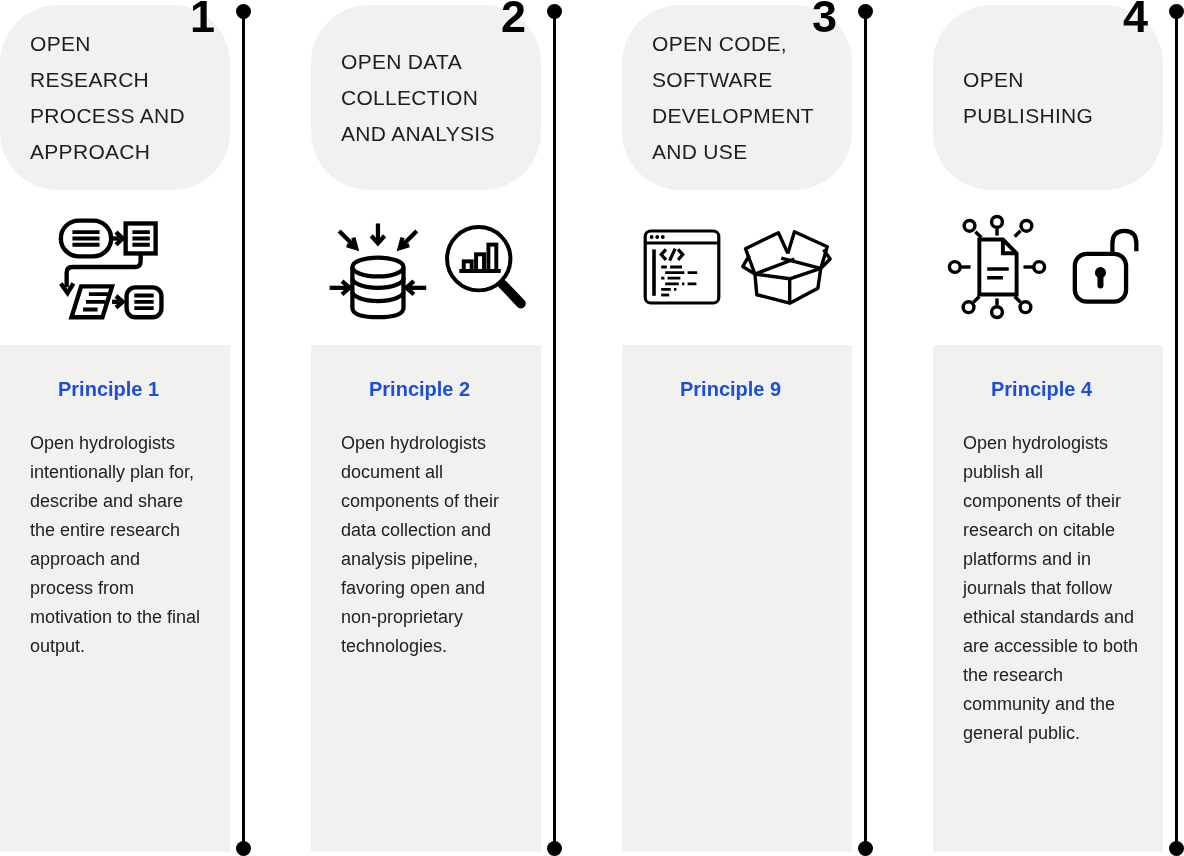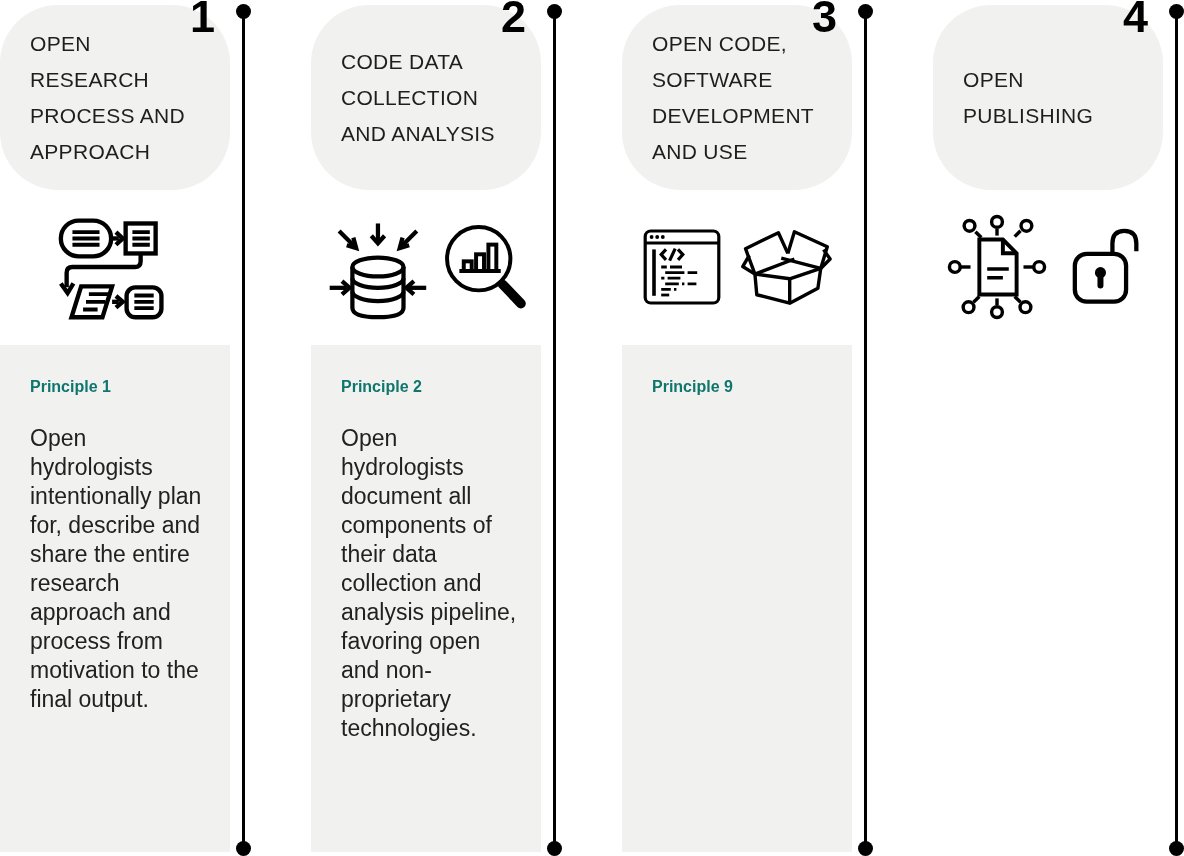--- a/index.html
+++ b/index.html
@@ -15,22 +15,22 @@
                 letter-spacing:0.3px; color:#1e1e1e; white-space:pre-line; }
 
   .big-number { position:absolute; top:-9px; left:0; width:214px; text-align:right;
                 font-size:45px; font-weight:700; color:#000; letter-spacing:-1px; }
 
   .icons { position:absolute; top:192px; left:0; width:230px; height:150px;
            display:flex; align-items:center; justify-content:center; }
 
   .panel { position:absolute; top:345px; left:0; width:230px; height:507px;
            background:#f1f1ef; padding:33px 22px 0 30px; }
-  .principle-heading { font-size:16px; font-weight:700; color:#0f766e; }
-  .principle-body { margin-top:28px; font-size:23px; line-height:29px; color:#212121; }
+  .principle-heading { font-size:20px; font-weight:700; color:#1d4ed8;margin-left:28px; }
+  .principle-body { margin-top:28px; font-size:18px; line-height:29px; color:#212121; }
 
   .timeline { position:absolute; left:242px; top:12px; width:3px; height:836px; background:#000; }
   .dot { position:absolute; left:236px; width:15px; height:15px; border-radius:50%; background:#000; }
   .dot-top { top:4px; }
   .dot-bottom { top:841px; }
 
   svg { display:block; }
 </style>
 </head>
 <body>
@@ -71,21 +71,21 @@
       <div class="principle-heading">Principle 1</div>
       <div class="principle-body">Open hydrologists intentionally plan for, describe and share the entire research approach and process from motivation to the final output.</div>
     </div>
     <div class="timeline"></div>
     <div class="dot dot-top"></div>
     <div class="dot dot-bottom"></div>
   </div>
 
   <div class="column" style="left:311px">
     <div class="blob">
-      <div class="blob-title">CODE DATA
+      <div class="blob-title">OPEN DATA
 COLLECTION
 AND ANALYSIS</div>
     </div>
     <div class="big-number">2</div>
     <div class="icons" style="gap:10px">
       <span>
         <svg width="106" height="114" viewBox="0 0 112 120">
           <g fill="none" stroke="#000" stroke-width="4.5">
             <ellipse cx="57" cy="60" rx="27" ry="10"></ellipse>
             <path d="M30 60 V103 Q30 113 57 113 Q84 113 84 103 V60"></path>
@@ -218,18 +218,22 @@
         <svg width="82" height="91" viewBox="0 0 96 104">
           <g fill="none" stroke="#000" stroke-width="5">
             <rect x="8" y="36" width="60" height="56" rx="14"></rect>
             <path d="M52 36 V24 Q52 9 66 9 Q80 9 80 24 V33"></path>
             <circle cx="38" cy="58" r="6.5" fill="#000" stroke="none"></circle>
             <path d="M38 60 V73" stroke-width="7" stroke-linecap="round"></path>
           </g>
         </svg>
       </span>
     </div>
+    <div class="panel">
+      <div class="principle-heading">Principle 4</div>
+      <div class="principle-body">Open hydrologists publish all components of their research on citable platforms and in journals that follow ethical standards and are accessible to both the research community and the general public.</div>
+    </div>
     <div class="timeline"></div>
     <div class="dot dot-top"></div>
     <div class="dot dot-bottom"></div>
   </div>
 
 </div>
 
 </body></html>

